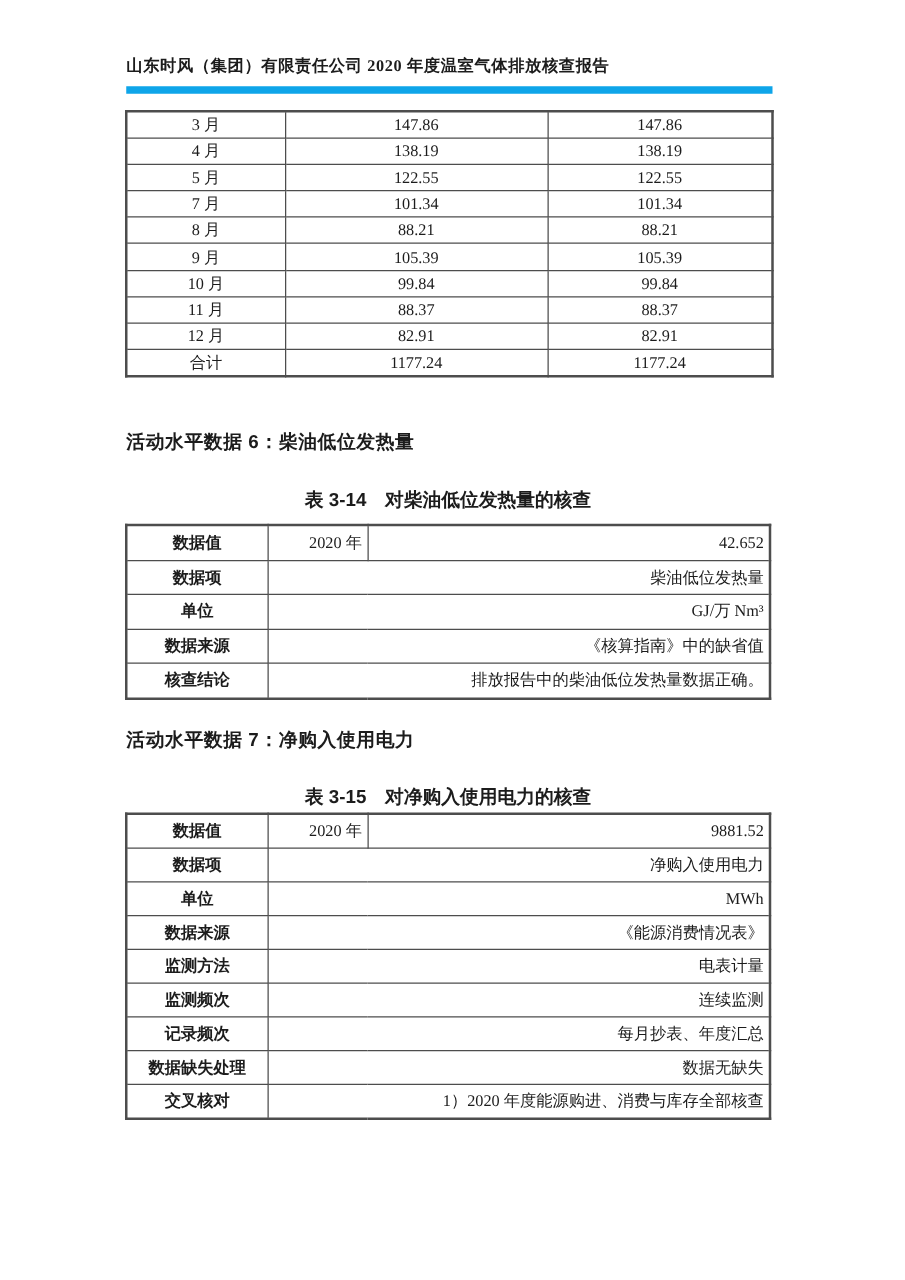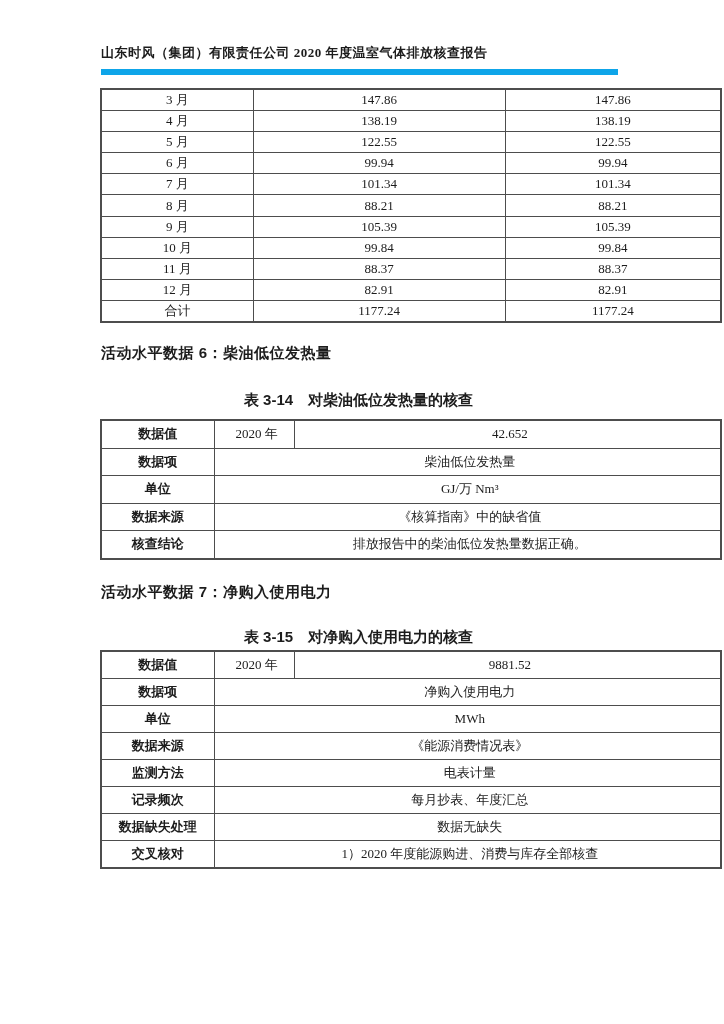--- a/index.html
+++ b/index.html
@@ -20,21 +20,21 @@
     width: 517px;
     font-size: 13px;
     letter-spacing: 0.5px;
     font-weight: 600;
     padding-bottom: 7px;
     border-bottom: 6px solid #0ea5e9;
   }
   table.grid {
     border-collapse: collapse;
     table-layout: fixed;
-    width: 622px;
+    width: 517px;
     position: absolute;
     left: 100px;
     background: #fff;
   }
   table.grid td {
     border: 1px solid #4d4d4d;
     text-align: center;
     vertical-align: middle;
     font-size: 13px;
     padding: 0 4px;
@@ -47,21 +47,21 @@
   table.detail td { height: 26px; }
   table.t14 { top: 419px; }
   table.t14 td { height: 26.5px; }
   table.t15 { top: 650px; }
   table.detail td.lbl {
     font-family: "Liberation Sans", "DejaVu Sans", sans-serif;
     font-weight: 700;
     font-size: 13px;
   }
   table.detail td.val {
-    text-align: center;
+    text-align: right;
     padding-left: 9px;
   }
   .sec-heading {
     position: absolute;
     left: 101px;
     width: 517px;
     font-family: "Liberation Sans", "DejaVu Sans", sans-serif;
     font-weight: 700;
     font-size: 15px;
     letter-spacing: 0.5px;
@@ -111,25 +111,20 @@
         <td>4 月</td>
         <td>138.19</td>
         <td>138.19</td>
       </tr>
       <tr>
         <td>5 月</td>
         <td>122.55</td>
         <td>122.55</td>
       </tr>
       <tr>
-        <td>6 月</td>
-        <td>99.94</td>
-        <td>99.94</td>
-      </tr>
-      <tr>
         <td>7 月</td>
         <td>101.34</td>
         <td>101.34</td>
       </tr>
       <tr>
         <td>8 月</td>
         <td>88.21</td>
         <td>88.21</td>
       </tr>
       <tr>
@@ -219,20 +214,24 @@
       </tr>
       <tr>
         <td class="lbl">数据来源</td>
         <td class="val" colspan="2">《能源消费情况表》</td>
       </tr>
       <tr>
         <td class="lbl">监测方法</td>
         <td class="val" colspan="2">电表计量</td>
       </tr>
       <tr>
+        <td class="lbl">监测频次</td>
+        <td class="val" colspan="2">连续监测</td>
+      </tr>
+      <tr>
         <td class="lbl">记录频次</td>
         <td class="val" colspan="2">每月抄表、年度汇总</td>
       </tr>
       <tr>
         <td class="lbl">数据缺失处理</td>
         <td class="val" colspan="2">数据无缺失</td>
       </tr>
       <tr>
         <td class="lbl">交叉核对</td>
         <td class="val" colspan="2">1）2020 年度能源购进、消费与库存全部核查</td>

